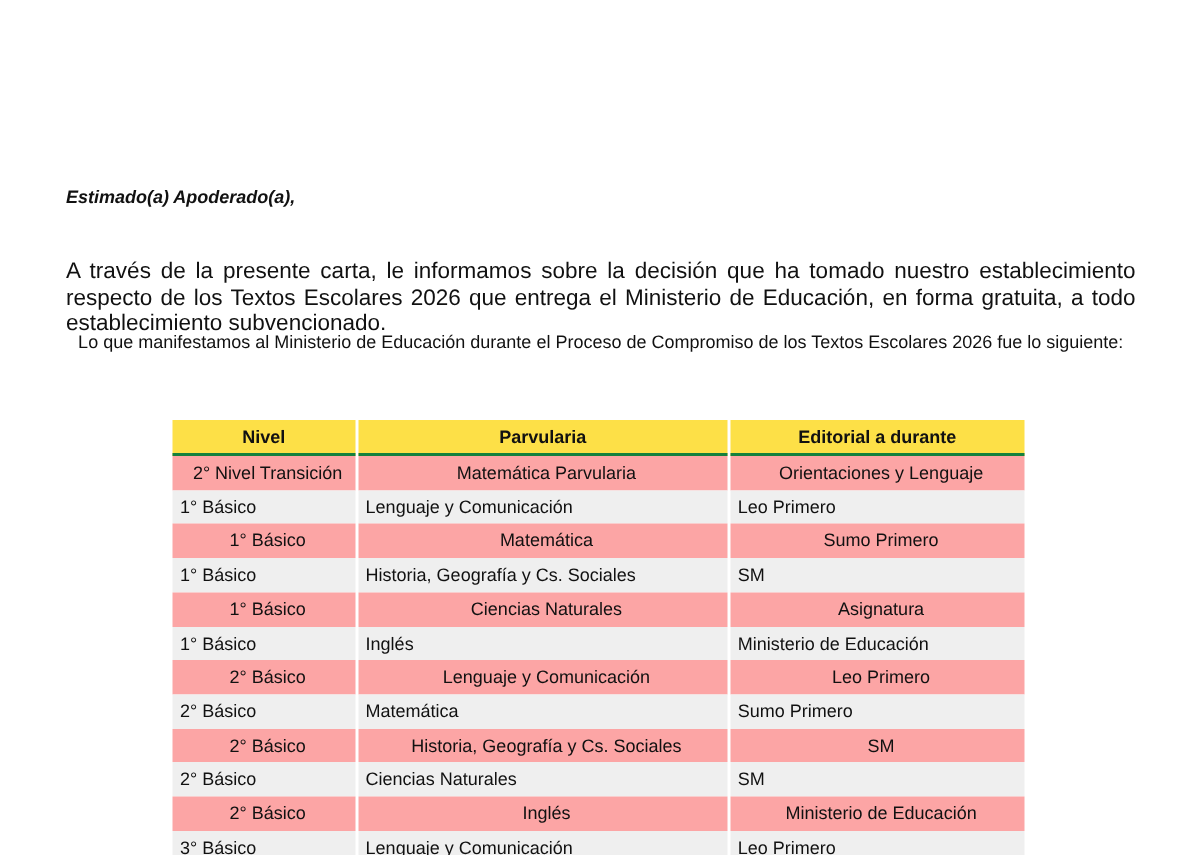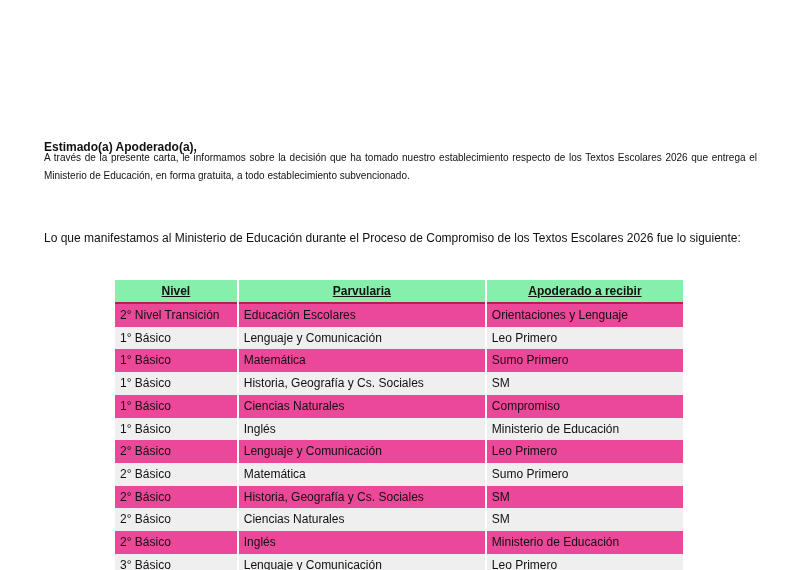--- a/index.html
+++ b/index.html
@@ -17,73 +17,74 @@
       font-size: 12px;
     }
     .page {
       position: absolute;
       left: 44px;
       top: 0;
       width: 713px;
     }
     .greeting {
       position: absolute;
-      top: 140px;
+      top: 124px;
       left: 0;
       font-weight: bold;
       font-size: 12px;
       line-height: 15px;
       white-space: nowrap;
+      font-style: italic;
     }
     .para1 {
       position: absolute;
-      top: 149px;
+      top: 172px;
       left: 0;
       width: 713px;
-      font-size: 10px;
+      font-size: 15px;
       line-height: 17.5px;
       text-align: justify;
       text-align-last: left;
     }
     .para2 {
       position: absolute;
-      top: 230px;
+      top: 220px;
       left: 0;
       width: 713px;
       font-size: 12px;
       line-height: 16px;
       white-space: nowrap;
+      text-align: center;
     }
     table.books {
       position: absolute;
       left: 115px;
       top: 280px;
       width: 572px;
       border-collapse: separate;
       border-spacing: 2px 0;
       font-size: 12px;
       margin-left: -2px;
     }
     table.books th {
-      background: #86efac;
+      background: #fde047;
       font-weight: bold;
       text-align: center;
       height: 22px;
       padding: 0;
       line-height: 22px;
-      border-bottom: 2px solid #be185d;
-      text-decoration: underline;
+      border-bottom: 2px solid #15803d;
     }
     table.books td {
       height: 22.7px;
       padding: 0 0 0 5px;
       line-height: 22.7px;
       white-space: nowrap;
     }
-    table.books tr.even td { background: #ec4899; }
+    table.books tr.even td { background: #fca5a5; text-align: center; }
     table.books tr.odd td { background: #efefef; }
     col.c1 { width: 122px; }
     col.c2 { width: 247px; }
     col.c3 { width: 197px; }
   </style>
 </head>
 <body>
 
 <div class="page">
   <div class="greeting">Estimado(a) Apoderado(a),</div>
@@ -94,48 +95,48 @@
 <table class="books">
   <colgroup>
     <col class="c1">
       <col class="c2">
       <col class="c3">
   </colgroup>
   <thead>
     <tr>
       <th>Nivel</th>
       <th>Parvularia</th>
-      <th>Apoderado a recibir</th>
+      <th>Editorial a durante</th>
     </tr>
   </thead>
   <tbody id="table-body">
       <tr class="even">
         <td>2° Nivel Transición</td>
-        <td>Educación Escolares</td>
+        <td>Matemática Parvularia</td>
         <td>Orientaciones y Lenguaje</td>
       </tr>
       <tr class="odd">
         <td>1° Básico</td>
         <td>Lenguaje y Comunicación</td>
         <td>Leo Primero</td>
       </tr>
       <tr class="even">
         <td>1° Básico</td>
         <td>Matemática</td>
         <td>Sumo Primero</td>
       </tr>
       <tr class="odd">
         <td>1° Básico</td>
         <td>Historia, Geografía y Cs. Sociales</td>
         <td>SM</td>
       </tr>
       <tr class="even">
         <td>1° Básico</td>
         <td>Ciencias Naturales</td>
-        <td>Compromiso</td>
+        <td>Asignatura</td>
       </tr>
       <tr class="odd">
         <td>1° Básico</td>
         <td>Inglés</td>
         <td>Ministerio de Educación</td>
       </tr>
       <tr class="even">
         <td>2° Básico</td>
         <td>Lenguaje y Comunicación</td>
         <td>Leo Primero</td>

